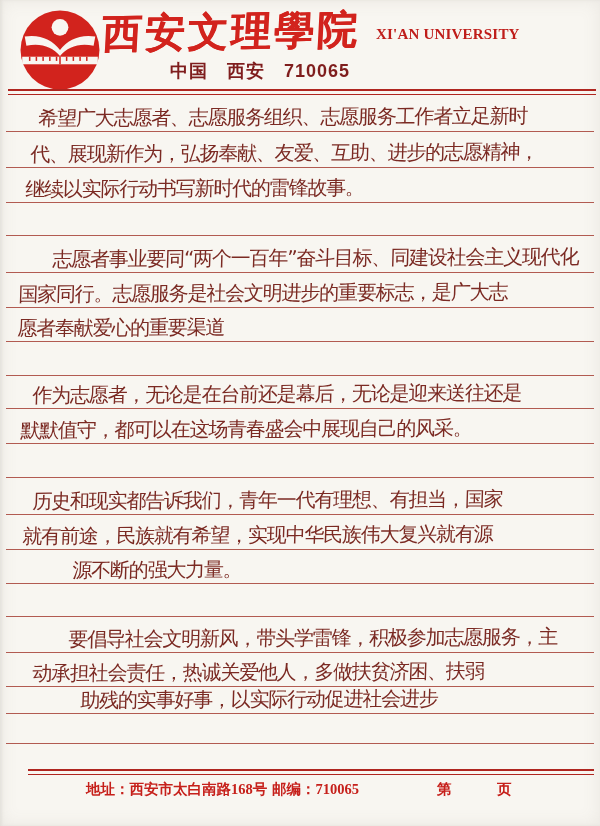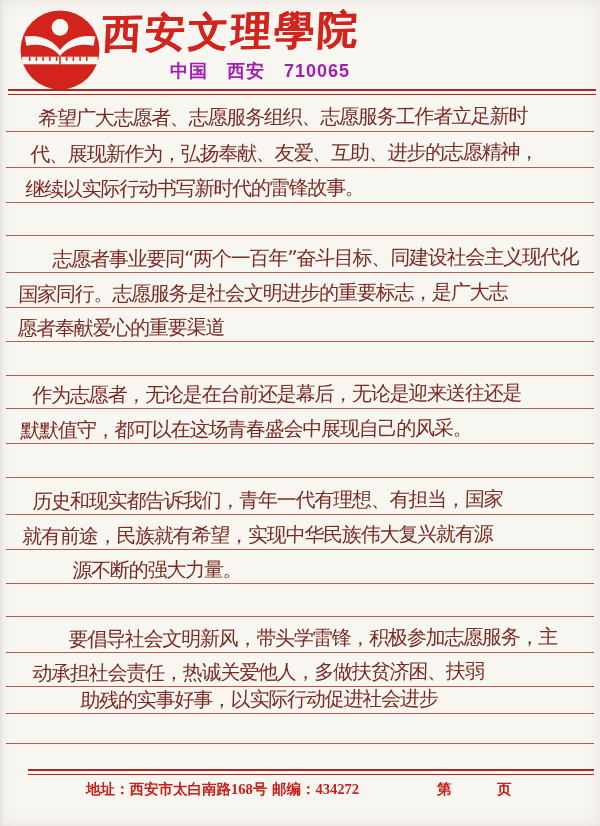--- a/index.html
+++ b/index.html
@@ -16,21 +16,21 @@
   .title-cn{
     position:absolute;left:102px;top:4px;width:280px;
     font-family:"DejaVu Serif", serif;
     font-size:40px;font-weight:bold;color:#d2231d;
     letter-spacing:3px;white-space:nowrap;
     transform:skewX(-4deg) rotate(-1deg);
     text-shadow:0.6px 0 0 #d2231d;
   }
   .origin-line{
     position:absolute;left:170px;top:59px;
-    font-size:18px;font-weight:bold;color:#a21caf;
+    font-size:18px;font-weight:bold;color:#7f1d1d;
     letter-spacing:1px;white-space:pre;
   }
   .en-block{
     position:absolute;left:376px;top:24px;
     font-family:"Liberation Serif", serif;
     font-size:15px;font-weight:bold;color:#bf1d1a;
     line-height:21px;letter-spacing:0.2px;white-space:nowrap;
   }
   .dline{
     position:absolute;height:3px;
@@ -87,20 +87,21 @@
       <rect x="73" y="58" width="1.8" height="5"></rect>
       <rect x="81" y="58" width="1.8" height="5"></rect>
     </g>
   </svg>
 
   <div class="title-cn">西安文理學院</div>
 
   <div class="origin-line">中国　西安　710065</div>
 
   <div class="en-block">
+    <div>XI'AN UNIVERSITY</div>
   </div>
 
   <div class="dline header"></div>
 
   <div>
       <div class="rule" style="top: 131px;"></div>
       <div class="rule" style="top: 167px;"></div>
       <div class="rule" style="top: 202px;"></div>
       <div class="rule" style="top: 235px;"></div>
       <div class="rule" style="top: 272px;"></div>
@@ -134,18 +135,18 @@
       <div class="hand-row" style="top: 557px; left: 72px;">源不断的强大力量。</div>
       <div class="hand-row" style="top: 626px; left: 68px;">要倡导社会文明新风，带头学雷锋，积极参加志愿服务，主</div>
       <div class="hand-row" style="top: 660px; left: 32px;">动承担社会责任，热诚关爱他人，多做扶贫济困、扶弱</div>
       <div class="hand-row" style="top: 687px; left: 80px;">助残的实事好事，以实际行动促进社会进步</div>
     </div>
 
   <div class="dline footer"></div>
 
   <div class="footer-text">
     <span class="f-address">地址：西安市太白南路168号</span>
-    <span class="f-postcode">邮编：434272</span>
+    <span class="f-postcode">邮编：710065</span>
     <span class="f-page-left">第</span>
     <span class="f-page-right">页</span>
   </div>
 
 </div>
 
 </body></html>

